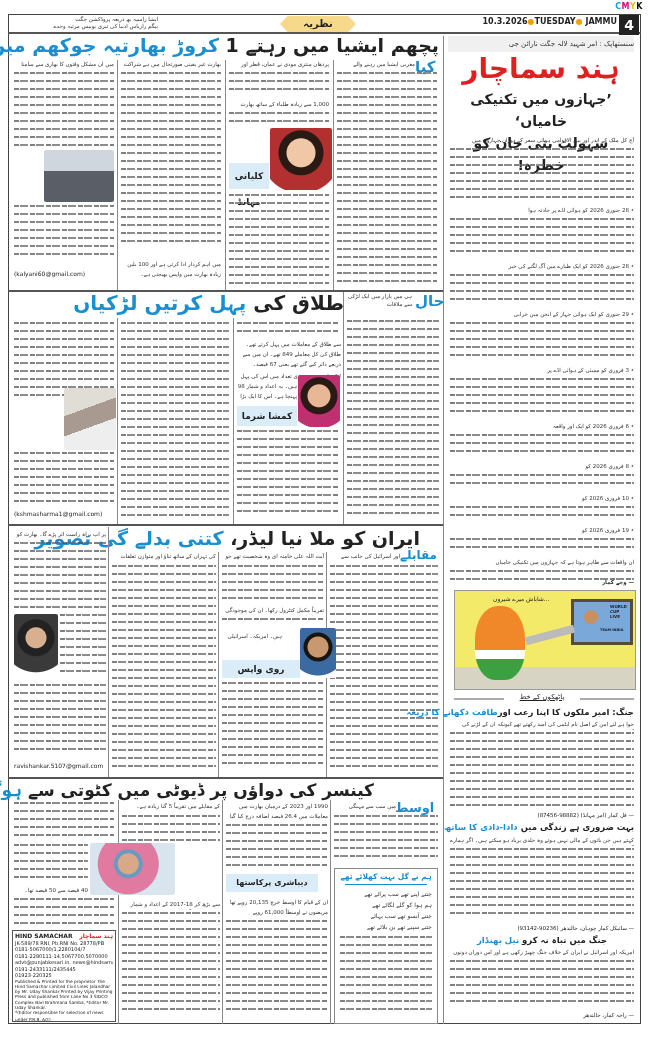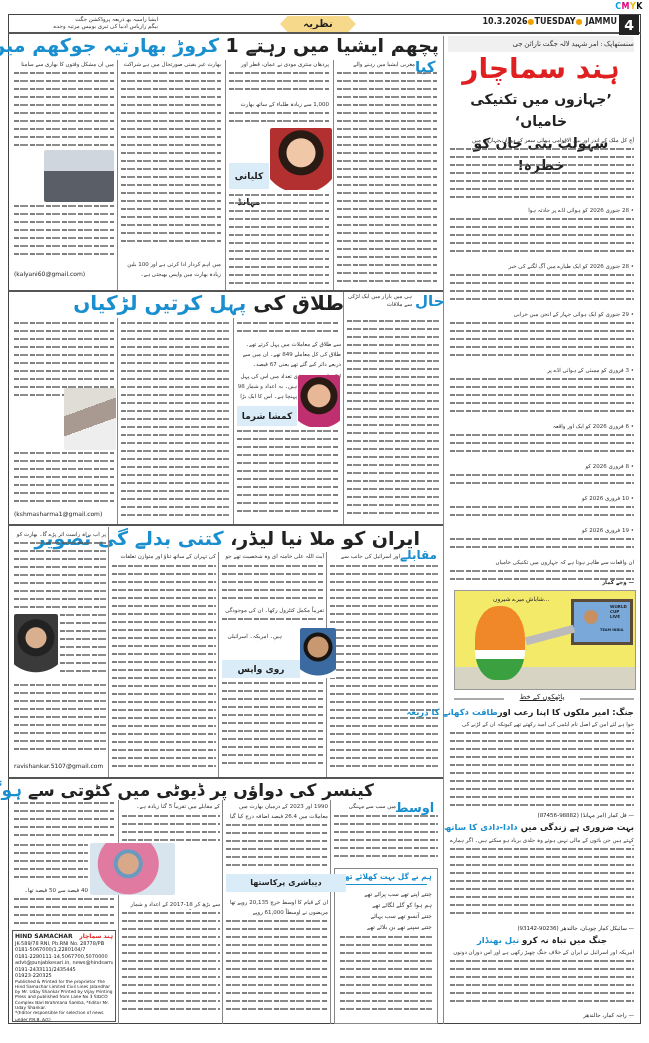--- a/index.html
+++ b/index.html
@@ -480,21 +480,21 @@
 <div class="body-text rtl" style="left:226px;top:802px;width:102px;height:10px;">1990 اور 2023 کے درمیان بھارت میں کینسر کے</div>
 <div class="body-text rtl" style="left:226px;top:812px;width:102px;height:10px;">معاملات میں 26.4 فیصد اضافہ درج کیا گیا</div>
 <div class="lines" style="left:226px;top:824px;width:102px;height:48px;">
     <i></i>
     <i></i>
     <i></i>
     <i></i>
     <i></i>
     <i></i>
   </div>
-<div class="byline-box rtl" style="left:226px;top:874px;width:120px;height:18px;line-height:18px;font-size:8px;">دیباشری پرکاستھا</div>
+<div class="byline-box rtl" style="left:226px;top:874px;width:92px;height:18px;line-height:18px;font-size:8px;">دیباشری پرکاستھا</div>
 <div class="body-text rtl" style="left:226px;top:898px;width:102px;height:10px;">ان کے قیام کا اوسط خرچ 20,135 روپے تھا</div>
 <div class="body-text rtl" style="left:226px;top:908px;width:102px;height:10px;">مریضوں نے اوسطاً 61,000 روپے</div>
 <div class="lines" style="left:226px;top:920px;width:102px;height:100px;">
     <i></i>
     <i></i>
     <i></i>
     <i></i>
     <i></i>
     <i></i>
     <i></i>
@@ -560,21 +560,21 @@
   <div>JK-589/78 RNI, Pb.RNI No. 28778/PB</div>
   <div>0181-5067000/1,2280104/7</div>
   <div>0181-2280111-14,5067700,5070000</div>
   <div style="overflow:hidden;white-space:nowrap;">advt@punjabkesari.in, news@hindsamachar.in</div>
   <div>0191-2433111/2435445</div>
   <div>01923-220325</div>
   <div style="font-size:4.3px;line-height:5.3px;">Published &amp; Printed for the proprietor The Hind Samachar Limited Civil Lines Jalandhar by Mr. Uday Shankar Printed by Vijay Printing Press and published from Lane No 3 SIDCO Complex Bari Brahmana Samba, *Editor Mr. Uday Shankar.</div>
   <div style="font-size:4.3px;">*(Editor responsible for selection of news under P.R.B. Act)</div>
 </div>
 
-<div class="body-text rtl" style="left:448px;top:36px;width:186px;height:16px;font-size:7px;line-height:16px;background:#f0f0f0;font-family:Liberation Serif, serif;">سنستھاپک : امر شہید لالہ جگت نارائن جی</div>
+<div class="body-text rtl" style="left:448px;top:36px;width:186px;height:16px;font-size:7px;line-height:16px;background:#f0f0f0;">سنستھاپک : امر شہید لالہ جگت نارائن جی</div>
 <div class="brand-title rtl" style="left:448px;top:52px;width:186px;">ہند سماچار</div>
 <div class="edit-head rtl" style="left:448px;top:88px;width:186px;">
   <div>’جہازوں میں تکنیکی خامیاں‘</div>
   <div>سہولت بنی جان کو خطرہ!</div>
 </div>
 
 <div class="body-text rtl" style="left:450px;top:136px;width:184px;height:10px;">آج کل ملک کے اندر اور بین الاقوامی ہوائی سفر کے دوران جہازوں میں</div>
 <div class="lines" style="left:450px;top:148px;width:184px;height:56px;">
     <i></i>
     <i></i>

